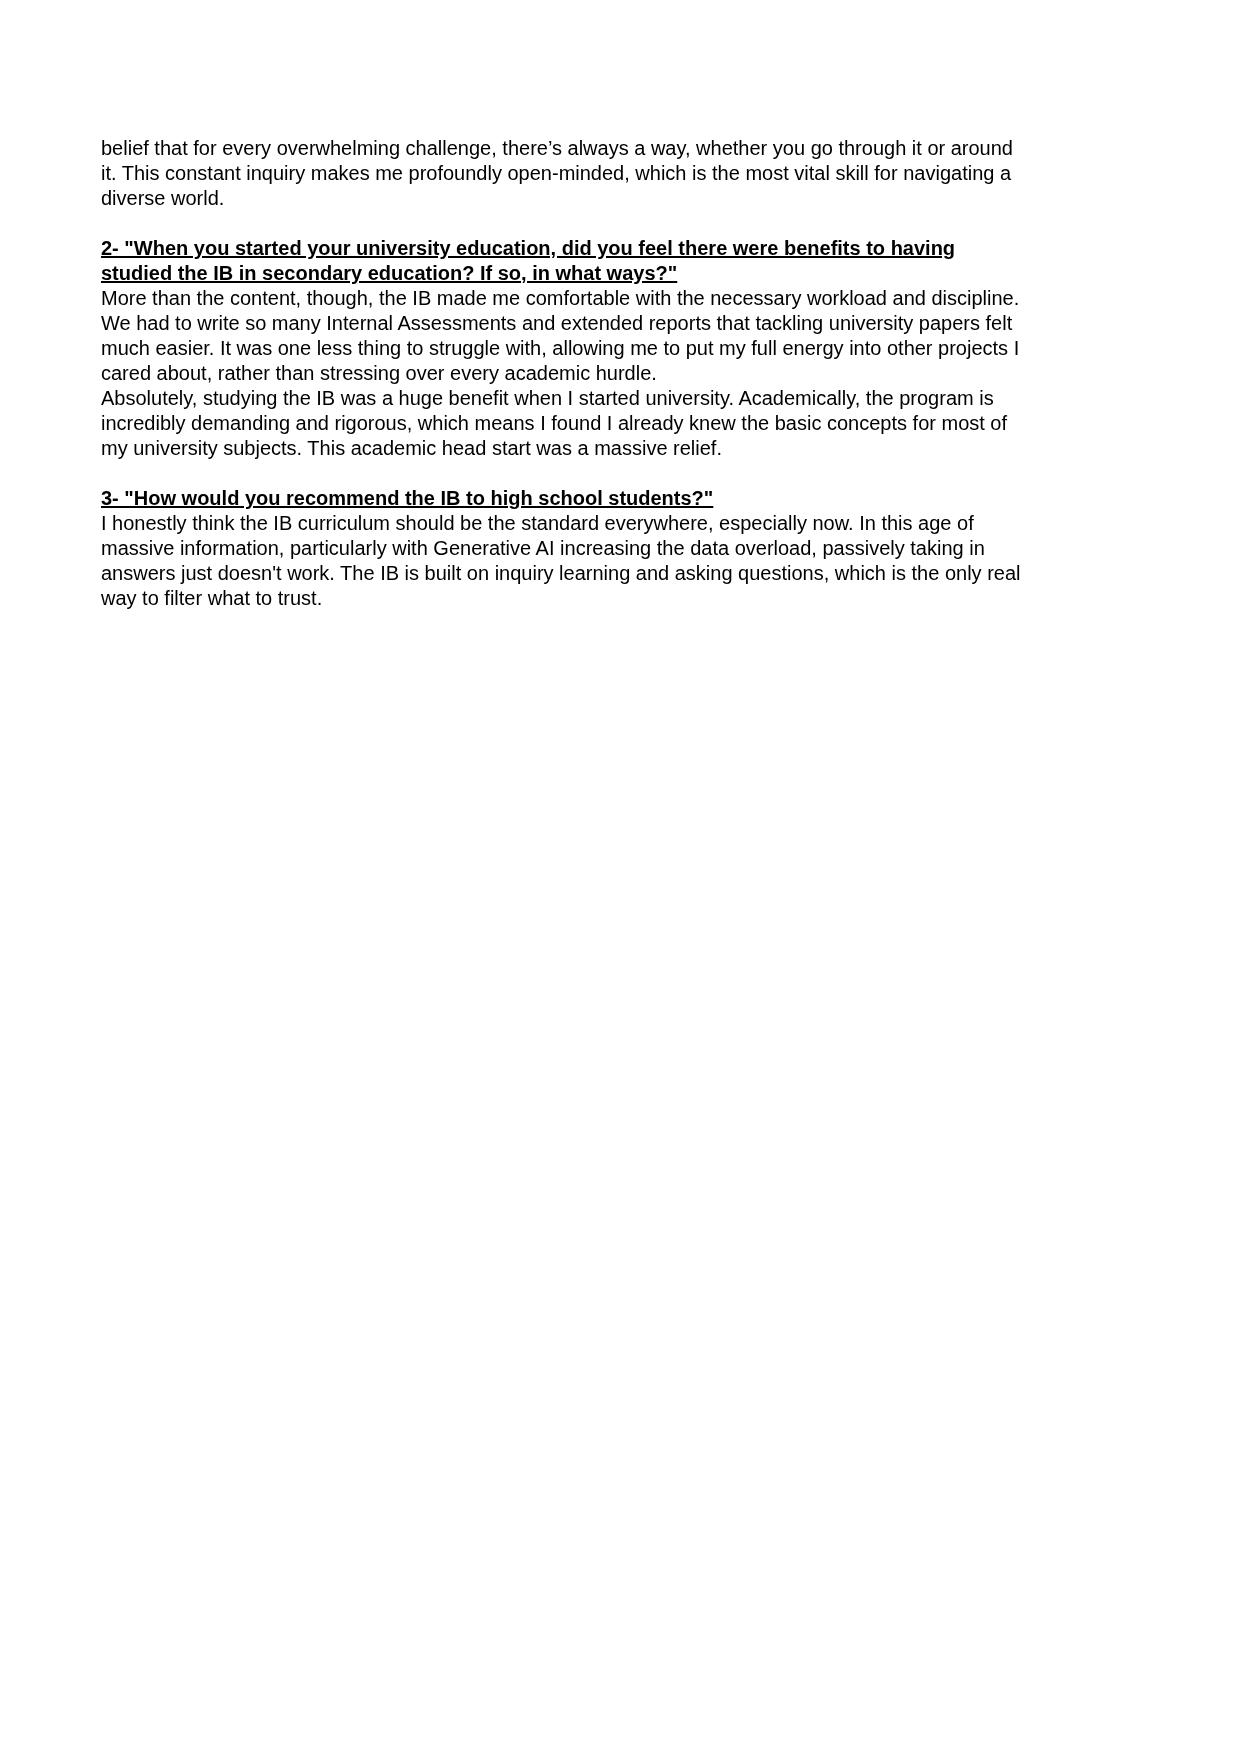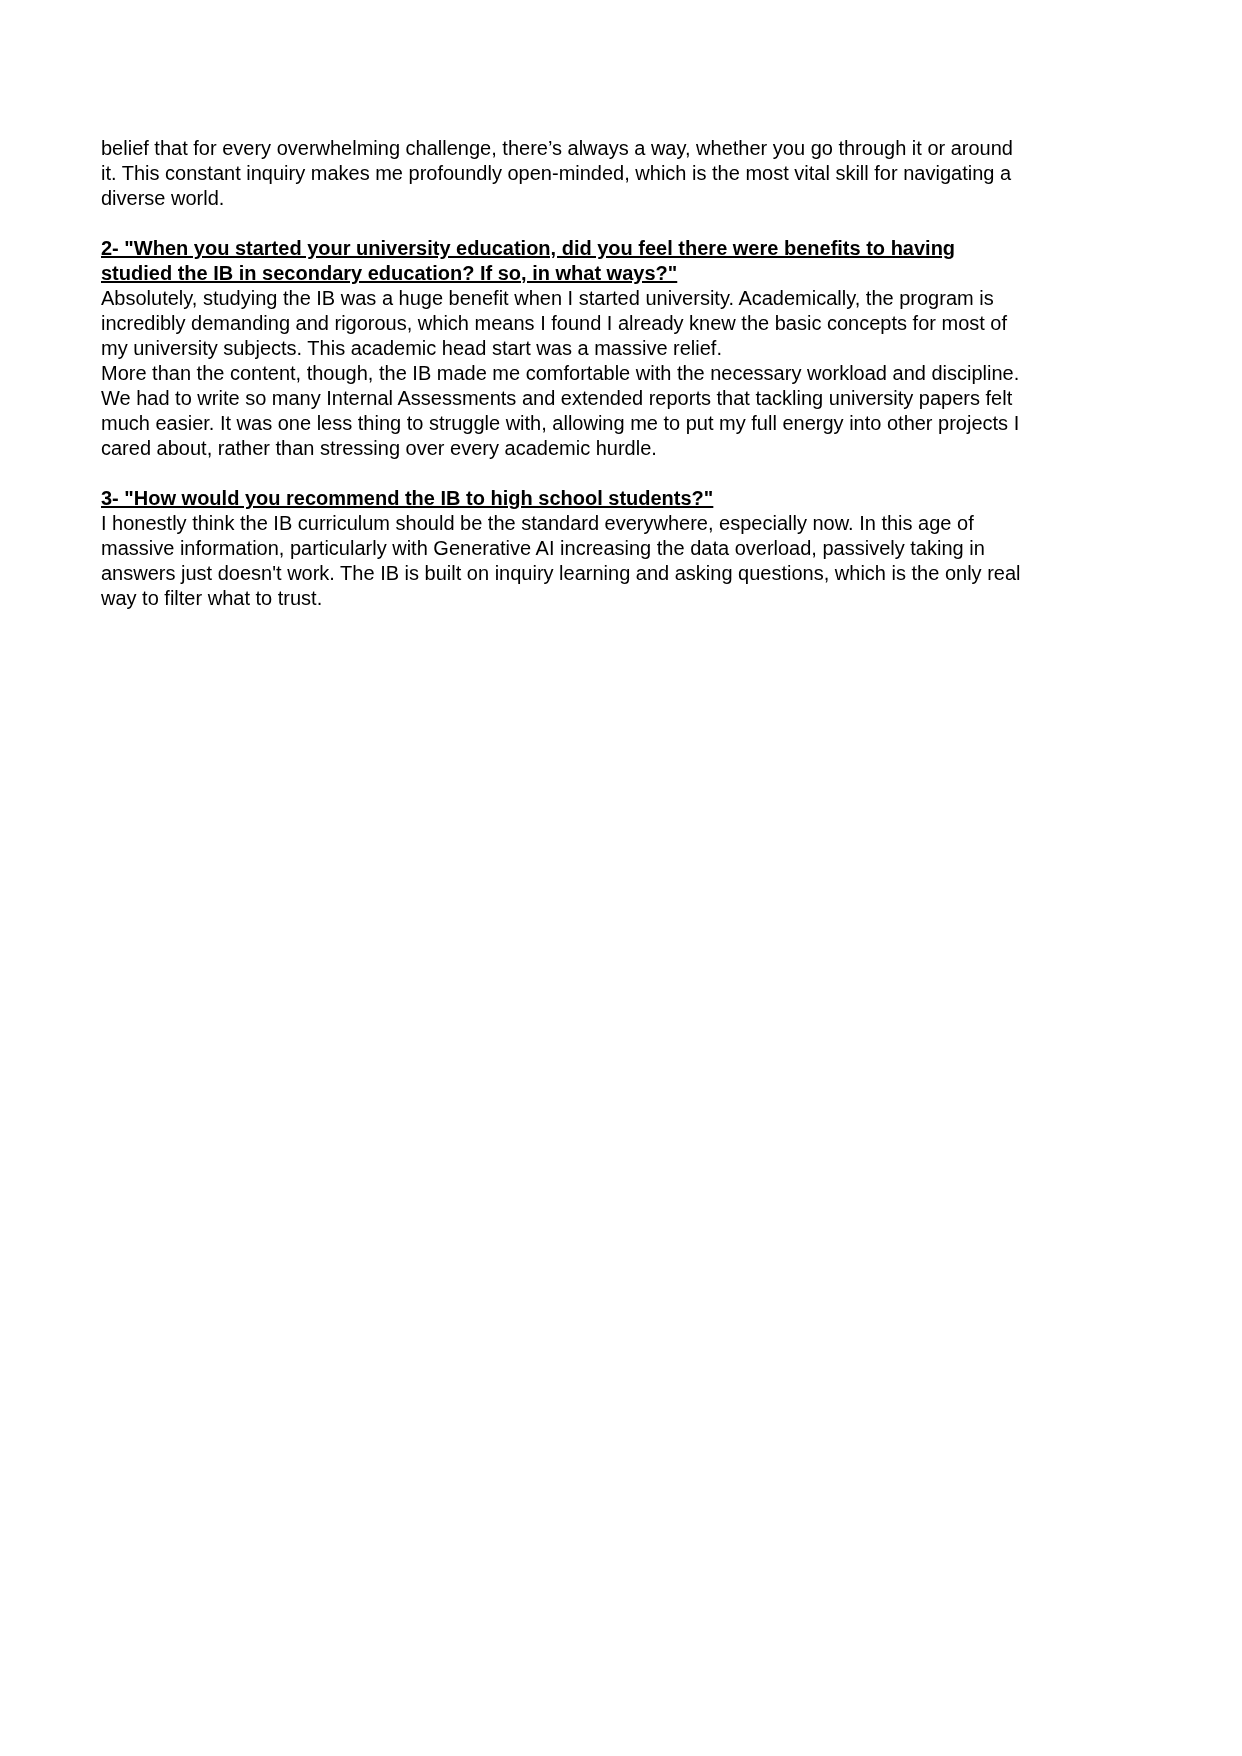--- a/index.html
+++ b/index.html
@@ -41,26 +41,26 @@
 </head>
 <body>
 
 <div class="page">
   <div class="content" id="doc-content">
       <p class="block block--paragraph">belief that for every overwhelming challenge, there’s always a way, whether you go through it or around
 it. This constant inquiry makes me profoundly open-minded, which is the most vital skill for navigating a
 diverse world.</p>
       <h2 class="block block--heading">2- "When you started your university education, did you feel there were benefits to having
 studied the IB in secondary education? If so, in what ways?"</h2>
-      <p class="block block--paragraph">Absolutely, studying the IB was a huge benefit when I started university. Academically, the program is
-incredibly demanding and rigorous, which means I found I already knew the basic concepts for most of
-my university subjects. This academic head start was a massive relief.</p>
       <p class="block block--paragraph">More than the content, though, the IB made me comfortable with the necessary workload and discipline.
 We had to write so many Internal Assessments and extended reports that tackling university papers felt
 much easier. It was one less thing to struggle with, allowing me to put my full energy into other projects I
 cared about, rather than stressing over every academic hurdle.</p>
+      <p class="block block--paragraph">Absolutely, studying the IB was a huge benefit when I started university. Academically, the program is
+incredibly demanding and rigorous, which means I found I already knew the basic concepts for most of
+my university subjects. This academic head start was a massive relief.</p>
       <h2 class="block block--heading">3- "How would you recommend the IB to high school students?"</h2>
       <p class="block block--paragraph">I honestly think the IB curriculum should be the standard everywhere, especially now. In this age of
 massive information, particularly with Generative AI increasing the data overload, passively taking in
 answers just doesn't work. The IB is built on inquiry learning and asking questions, which is the only real
 way to filter what to trust.</p>
     </div>
 </div>
 
 </body></html>

